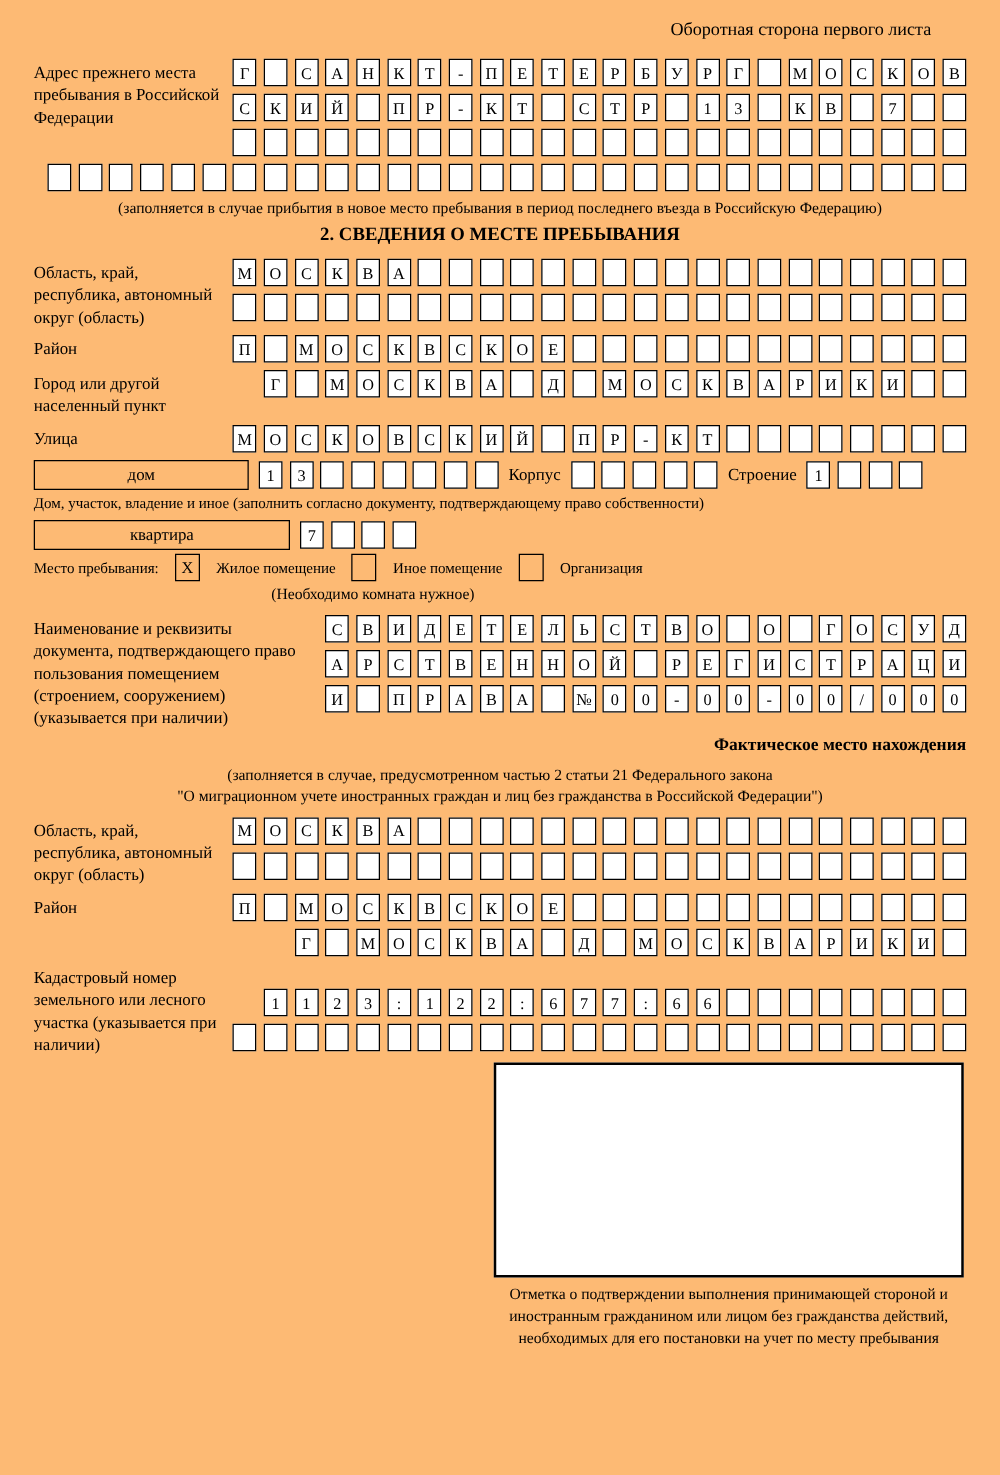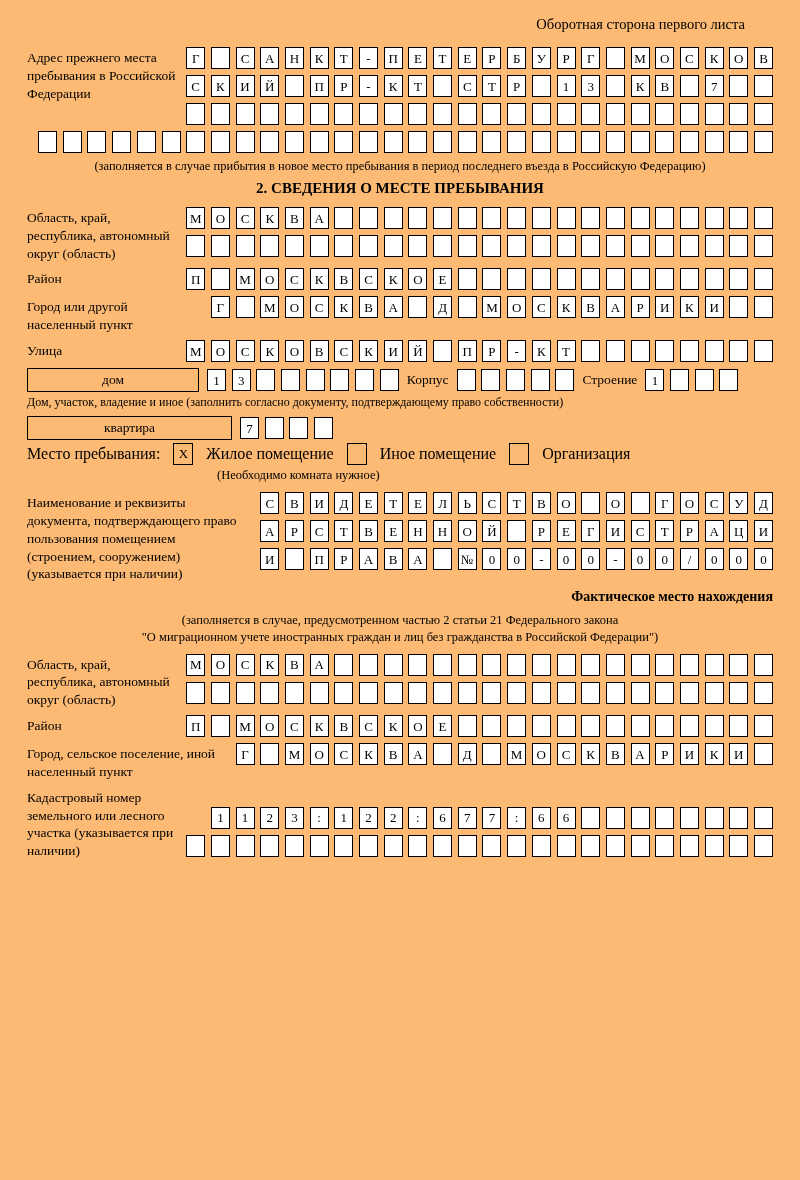--- a/index.html
+++ b/index.html
@@ -34,21 +34,21 @@
     border: 1.3px solid #000; height: 24px;
     display: inline-flex; align-items: center; justify-content: center;
     font-size: 13.5px;
   }
   .house-box { width: 172px; }
   .apt-box { width: 205px; }
   .inline-label { font-size: 13.5px; }
   .cap { font-size: 12px; margin-bottom: 6px; }
 
   .stay-row { display: flex; align-items: center; column-gap: 13px; margin-bottom: 3px; }
-  .stay-label { font-size: 16px; text-align: right; }
+  .stay-label { font-size: 12px; text-align: right; }
   .checkbox {
     width: 20px; height: 22px; border: 1.5px solid #000;
     display: inline-flex; align-items: center; justify-content: center;
     font-size: 13px;
   }
   .stay-note { font-size: 12.5px; margin-left: 190px; margin-bottom: 9px; }
   .doc-label { width: 212px; }
 
   .center-note { font-size: 12.5px; text-align: center; line-height: 1.38; margin-bottom: 7px; }
   .actual-title { font-size: 14px; font-weight: bold; text-align: right; margin: 2px 0 7px 0; }
@@ -555,21 +555,20 @@
           <span class="cell"></span>
           <span class="cell"></span>
           <span class="cell"></span>
           <span class="cell"></span>
           <span class="cell"></span>
         </div>
     </div>
   </div>
 
   <div class="form-row">
-    <div class="row-label wide">Город, сельское поселение, иной населенный пункт</div>
     <div class="grid-col">
       <div class="char-grid">
           <span class="cell">Г</span>
           <span class="cell"></span>
           <span class="cell">М</span>
           <span class="cell">О</span>
           <span class="cell">С</span>
           <span class="cell">К</span>
           <span class="cell">В</span>
           <span class="cell">А</span>
@@ -641,14 +640,20 @@
           <span class="cell"></span>
           <span class="cell"></span>
           <span class="cell"></span>
           <span class="cell"></span>
           <span class="cell"></span>
           <span class="cell"></span>
         </div>
     </div>
   </div>
 
+  <div class="stamp-wrap">
+    <div class="stamp-col">
+      <div class="stamp-box"></div>
+      <div class="stamp-cap">Отметка о подтверждении выполнения принимающей стороной и иностранным гражданином или лицом без гражданства действий, необходимых для его постановки на учет по месту пребывания</div>
+    </div>
+  </div>
 
 </div>
 
 </body></html>

